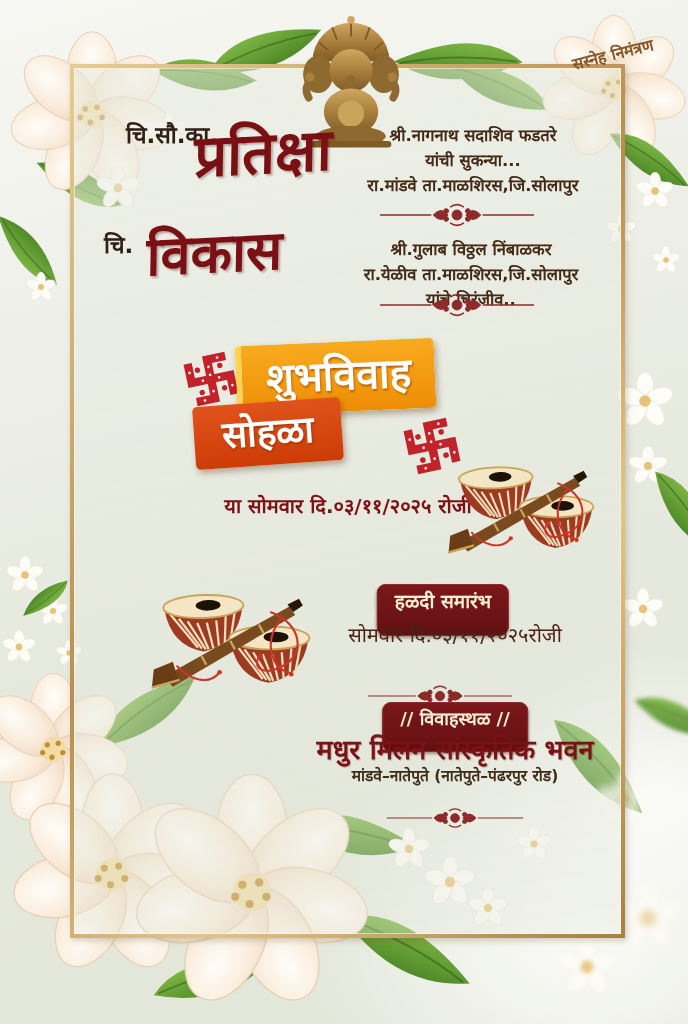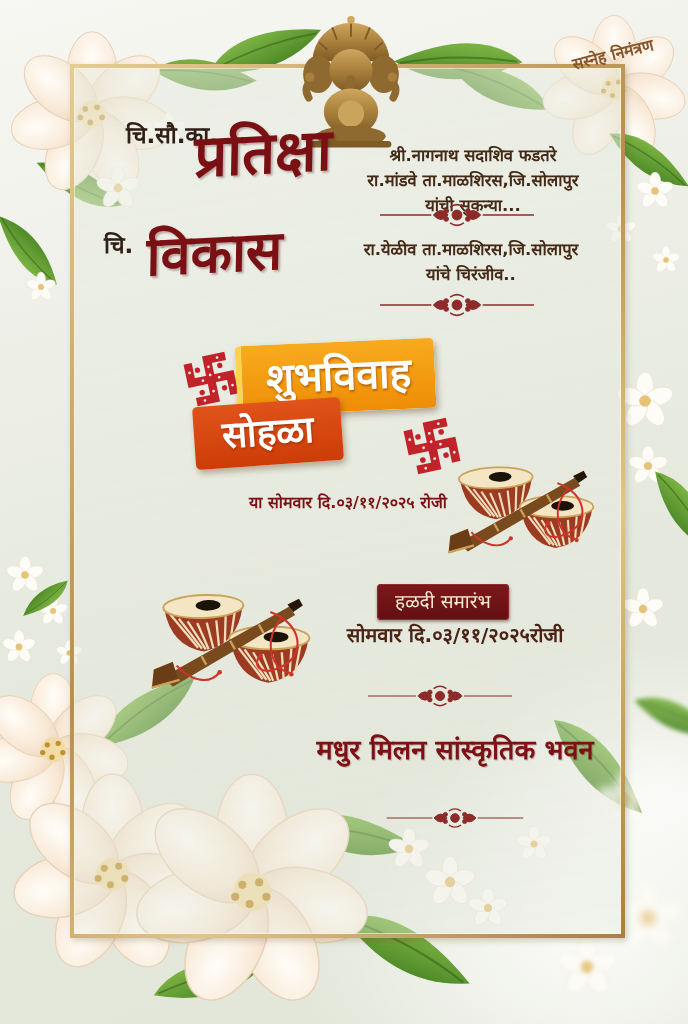--- a/index.html
+++ b/index.html
@@ -37,29 +37,29 @@
   }
   .ribbon.orange{
     background:linear-gradient(180deg,#f8ab1e,#ee8d06);
     border-left:6px solid #ffd34d;
     font-size:41px;padding:4px 24px 10px;transform:rotate(-2.5deg);
   }
   .ribbon.red{
     background:linear-gradient(180deg,#e0531b,#cd3c07);
     font-size:37px;padding:3px 28px 9px;transform:rotate(-4deg);
   }
-  .muhurt{font-weight:bold;color:#7c1116;font-size:16px;line-height:1.62;text-align:center;}
+  .muhurt{font-weight:bold;color:#7c1116;font-size:20px;line-height:1.62;text-align:center;}
   .badge{
     position:absolute;transform:translateX(-50%);
     background:linear-gradient(180deg,#7c181b,#621013);
-    color:#f7ecd4;font-weight:normal;font-size:19px;
-    padding:4px 18px 6px;border-radius:4px;white-space:nowrap;
+    color:#f7ecd4;font-weight:bold;font-size:19px;
+    padding:4px 18px 22px;border-radius:9px;white-space:nowrap;
     box-shadow:0 2px 3px rgba(60,10,10,.4), 0 0 0 1px #8d2f31 inset;
   }
-  .haldi-lines{transform:translateX(-50%);font-weight:bold;color:#4a2315;font-size:20px;line-height:1.5;text-align:center;white-space:nowrap;}
+  .haldi-lines{transform:translateX(-50%);font-weight:normal;color:#4a2315;font-size:20px;line-height:1.5;text-align:center;white-space:nowrap;}
   .venue-name{transform:translateX(-50%);font-weight:bold;color:#7c1116;font-size:27px;white-space:nowrap;text-shadow:1px 1px 1px rgba(80,10,10,.25);}
   .venue-address{transform:translateX(-50%);font-weight:bold;color:#402d1a;font-size:15.5px;line-height:1.55;text-align:center;white-space:nowrap;}
   .blessing{
     position:absolute;left:552px;top:46px;width:122px;
     transform:rotate(-14deg);text-align:center;
     font-weight:bold;font-size:16px;line-height:1.15;color:#86552a;
     font-family:"DejaVu Serif","Liberation Serif",serif;
   }
   .ctr{transform:translateX(-50%);}
 </style>
@@ -362,32 +362,33 @@
   <div class="frame"></div>
 
   <svg class="deco" style="left:290px;top:6px;width:122px;height:146px">
       <use href="#ganesha"></use>
     </svg>
 
   <div class="blessing">सस्नेह निमंत्रण</div>
 
   <div class="txt prefix" style="left:126px;top:118px">चि.सौ.का.</div>
   <div class="txt bigname" style="left:168px;top:126px;width:190px;font-size:58px">प्रतिक्षा</div>
-  <div class="txt parents" style="left:338px;top:144px;width:270px">
+  <div class="txt parents" style="left:338px;top:124px;width:270px">
     <div>श्री.नागनाथ सदाशिव फडतरे</div>
+    <div>यांची सुकन्या...</div>
     <div>रा.मांडवे ता.माळशिरस,जि.सोलापुर</div>
-    <div>यांची सुकन्या...</div>
   </div>
   <svg class="deco" style="left:378px;top:202px;width:158px;height:26px">
       <use href="#divider"></use>
     </svg>
 
   <div class="txt prefix" style="left:104px;top:228px">चि.</div>
   <div class="txt bigname" style="left:122px;top:228px;width:185px;font-size:54px">विकास</div>
   <div class="txt parents" style="left:335px;top:238px;width:272px">
+    <div>श्री.गुलाब विठ्ठल निंबाळकर</div>
     <div>रा.येळीव ता.माळशिरस,जि.सोलापुर</div>
     <div>यांचे चिरंजीव..</div>
   </div>
   <svg class="deco" style="left:378px;top:292px;width:158px;height:26px">
       <use href="#divider"></use>
     </svg>
 
   <svg class="deco" style="left:184px;top:352px;width:54px;height:54px;transform:rotate(-12deg)">
       <use href="#swastika"></use>
     </svg>
@@ -408,20 +409,22 @@
       <use href="#tabla"></use>
     </svg>
   <div class="badge" style="left:443px;top:584px">हळदी समारंभ</div>
   <div class="txt haldi-lines" style="left:455px;top:620px">
     <div>सोमवार दि.०३/११/२०२५रोजी</div>
   </div>
   <svg class="deco ctr" style="left:440px;top:684px;width:150px;height:24px">
       <use href="#divider"></use>
     </svg>
 
+  <div class="badge" style="left:455px;top:702px;font-size:18px">// विवाहस्थळ //</div>
   <div class="txt venue-name" style="left:455px;top:730px">मधुर मिलन सांस्कृतिक भवन</div>
   <div class="txt venue-address" style="left:455px;top:764px">
+    <div>मांडवे–नातेपुते (नातेपुते–पंढरपुर रोड)</div>
   </div>
   <svg class="deco ctr" style="left:455px;top:806px;width:140px;height:24px">
       <use href="#divider"></use>
     </svg>
 
 </div>
 
 </body></html>

